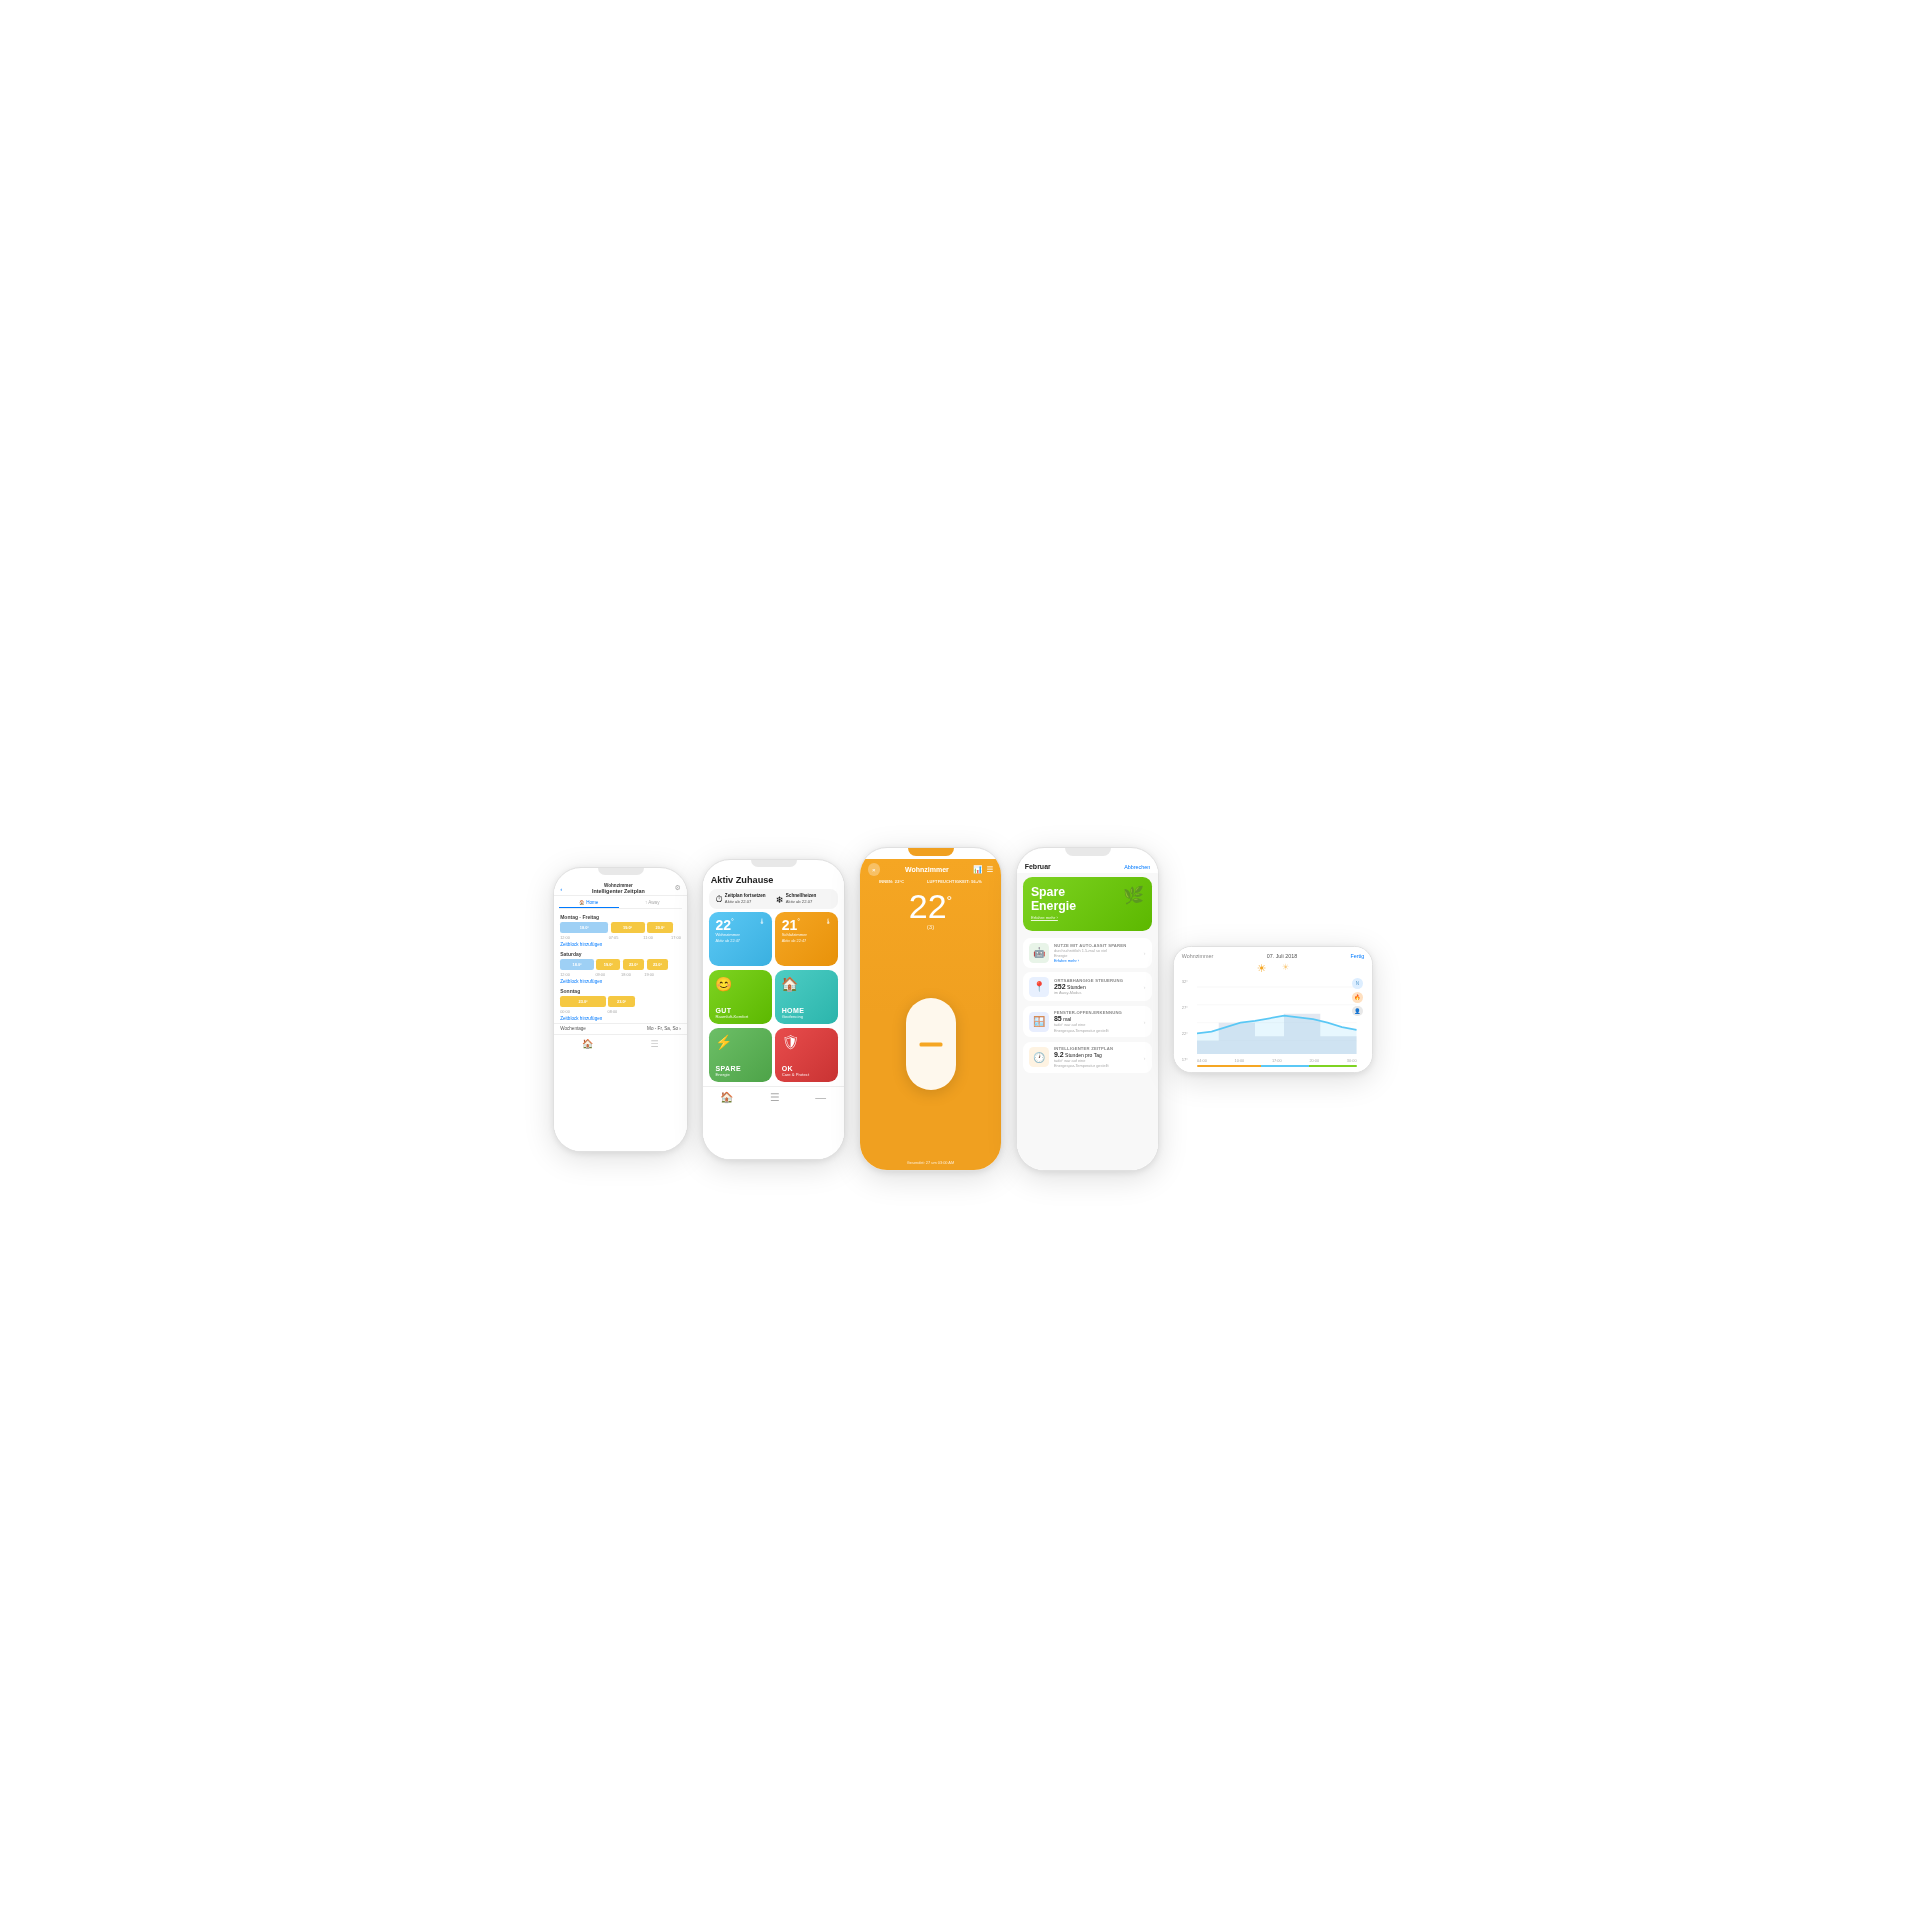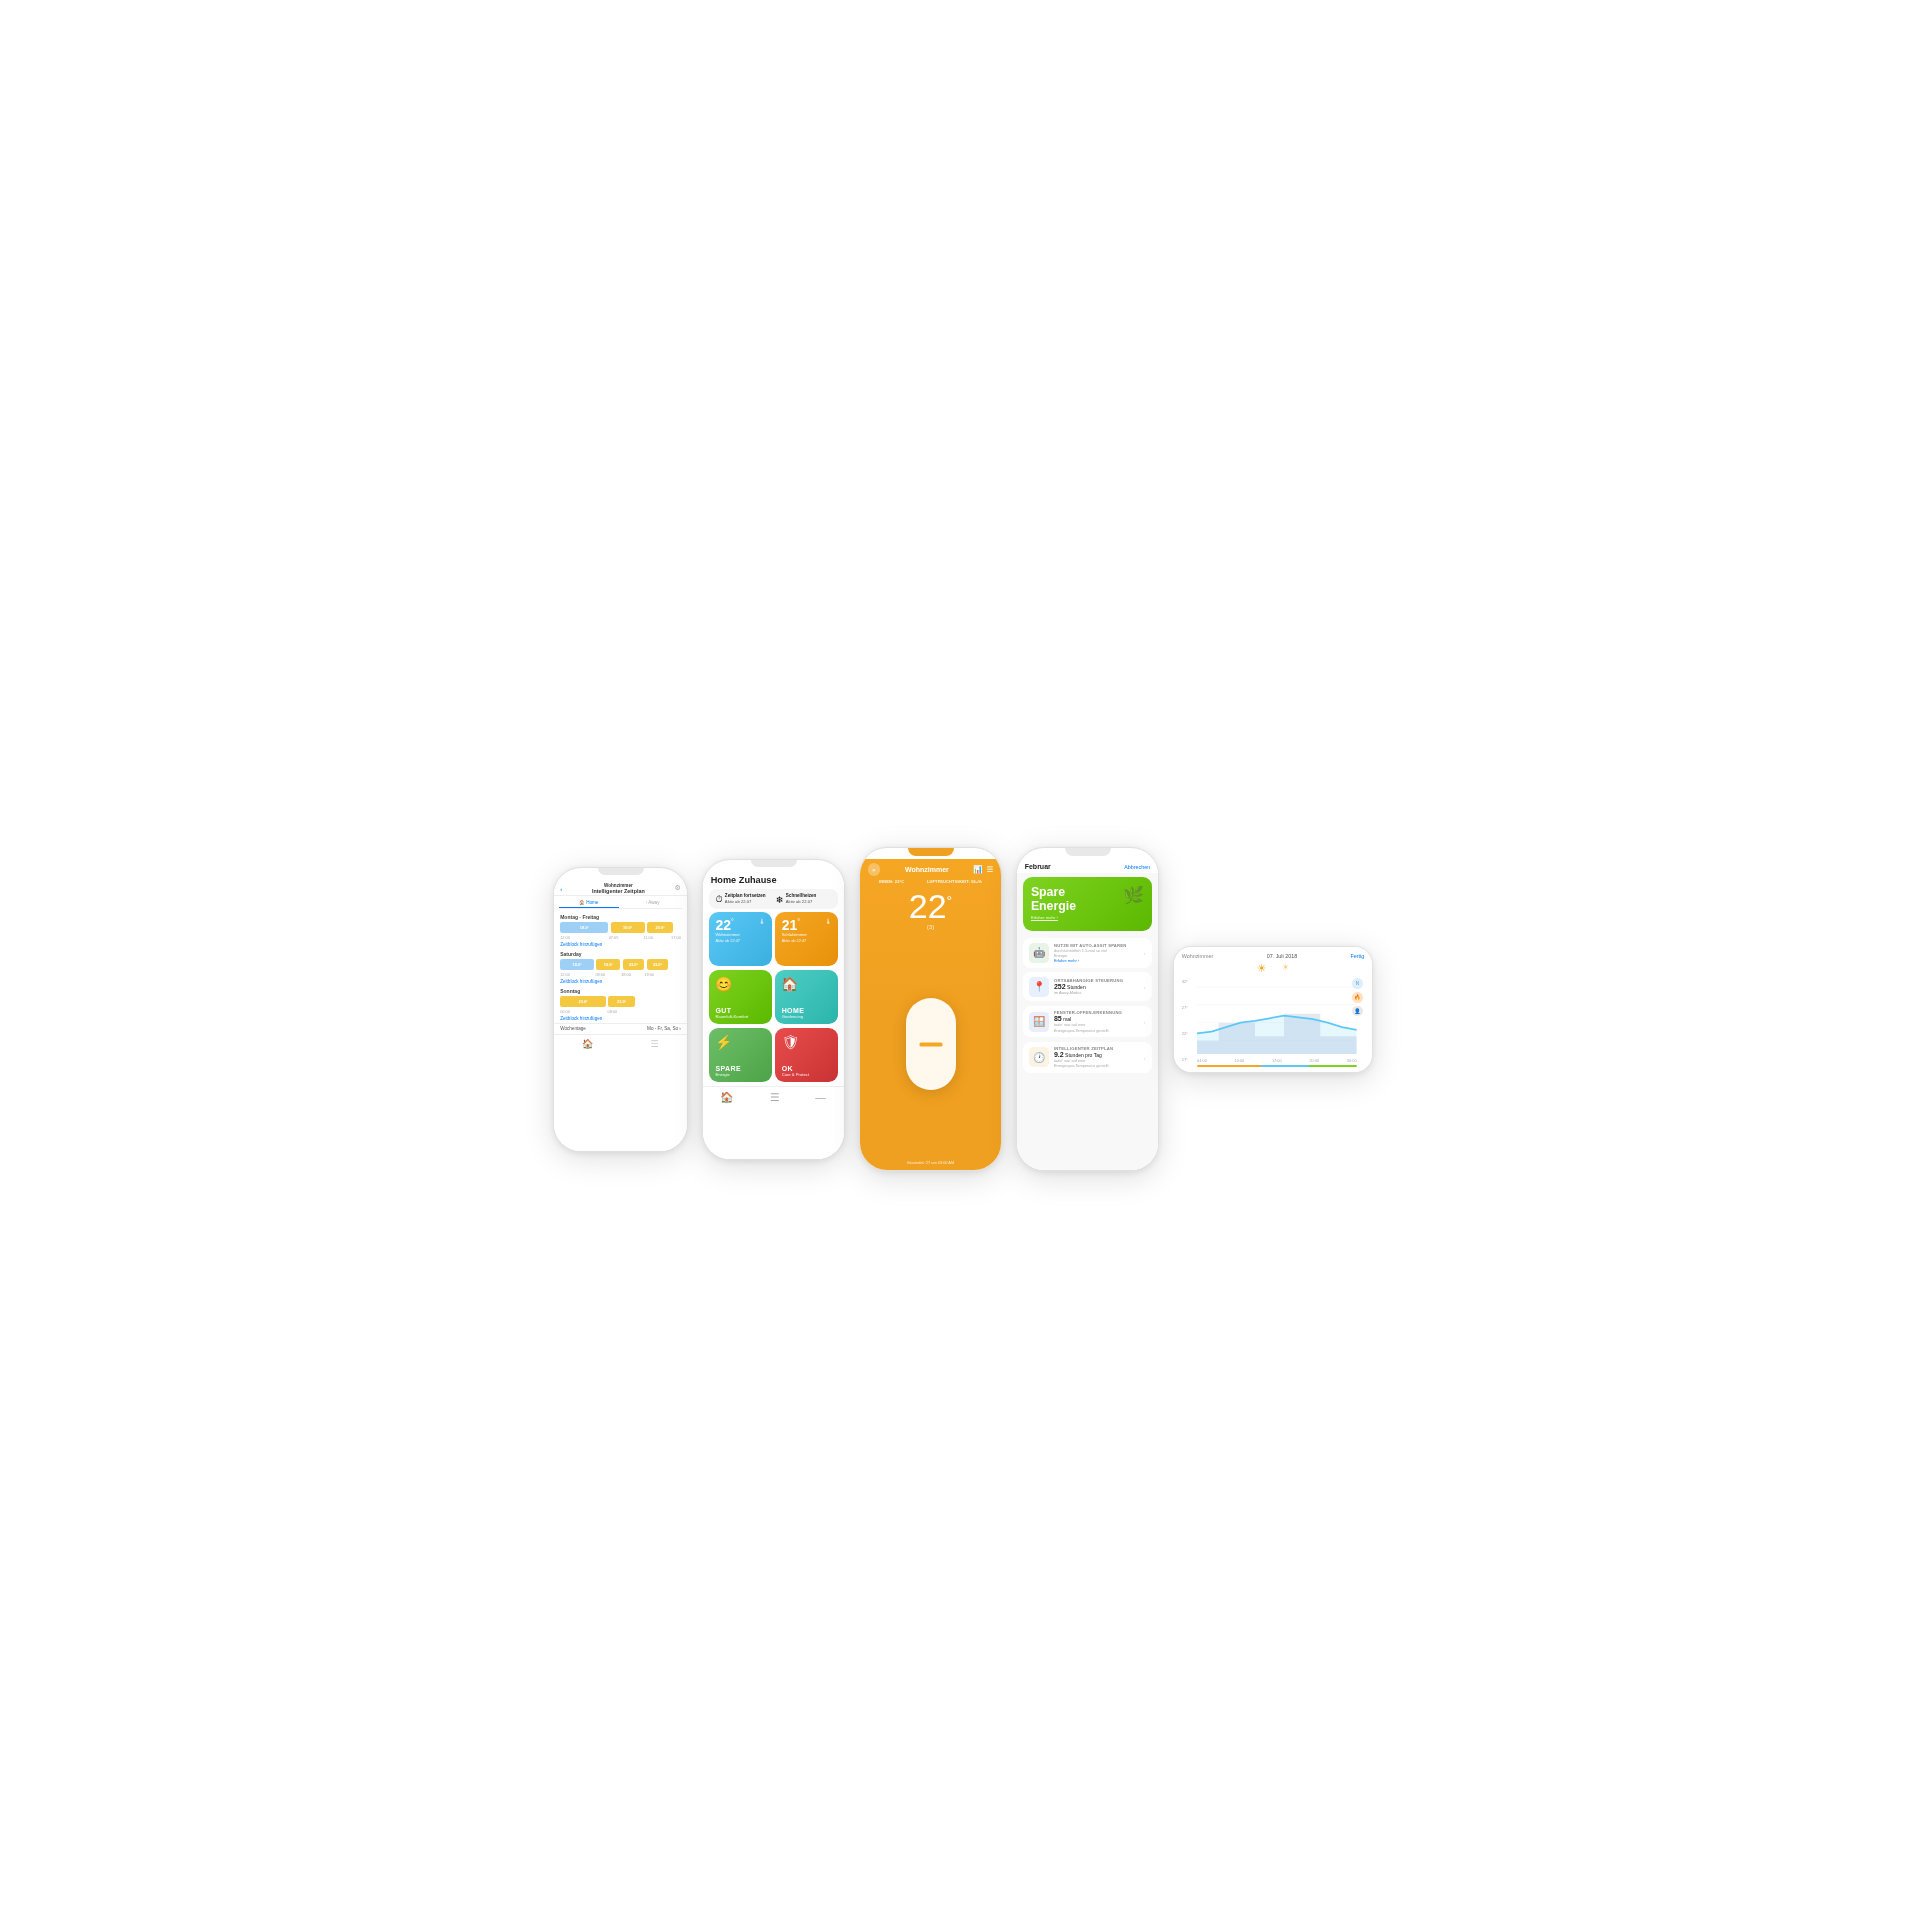--- a/index.html
+++ b/index.html
@@ -448,21 +448,21 @@
         </div>
       </div>
     </div>
   </div>
 
   <div class="phone phone2">
     <div class="phone-notch"></div>
     <div class="phone-screen">
       <div class="phone2-content">
         <div class="p2-header">
-          <div class="p2-title">Home Zuhause</div>
+          <div class="p2-title">Aktiv Zuhause</div>
         </div>
 
         <div class="p2-banner">
           <div class="p2-banner-item">
             <span class="p2-banner-icon">⏱</span>
             <div class="p2-banner-text">
               <div class="bold">Zeitplan fortsetzen</div>
               <div>Aktiv ab 22.07</div>
             </div>
           </div>

